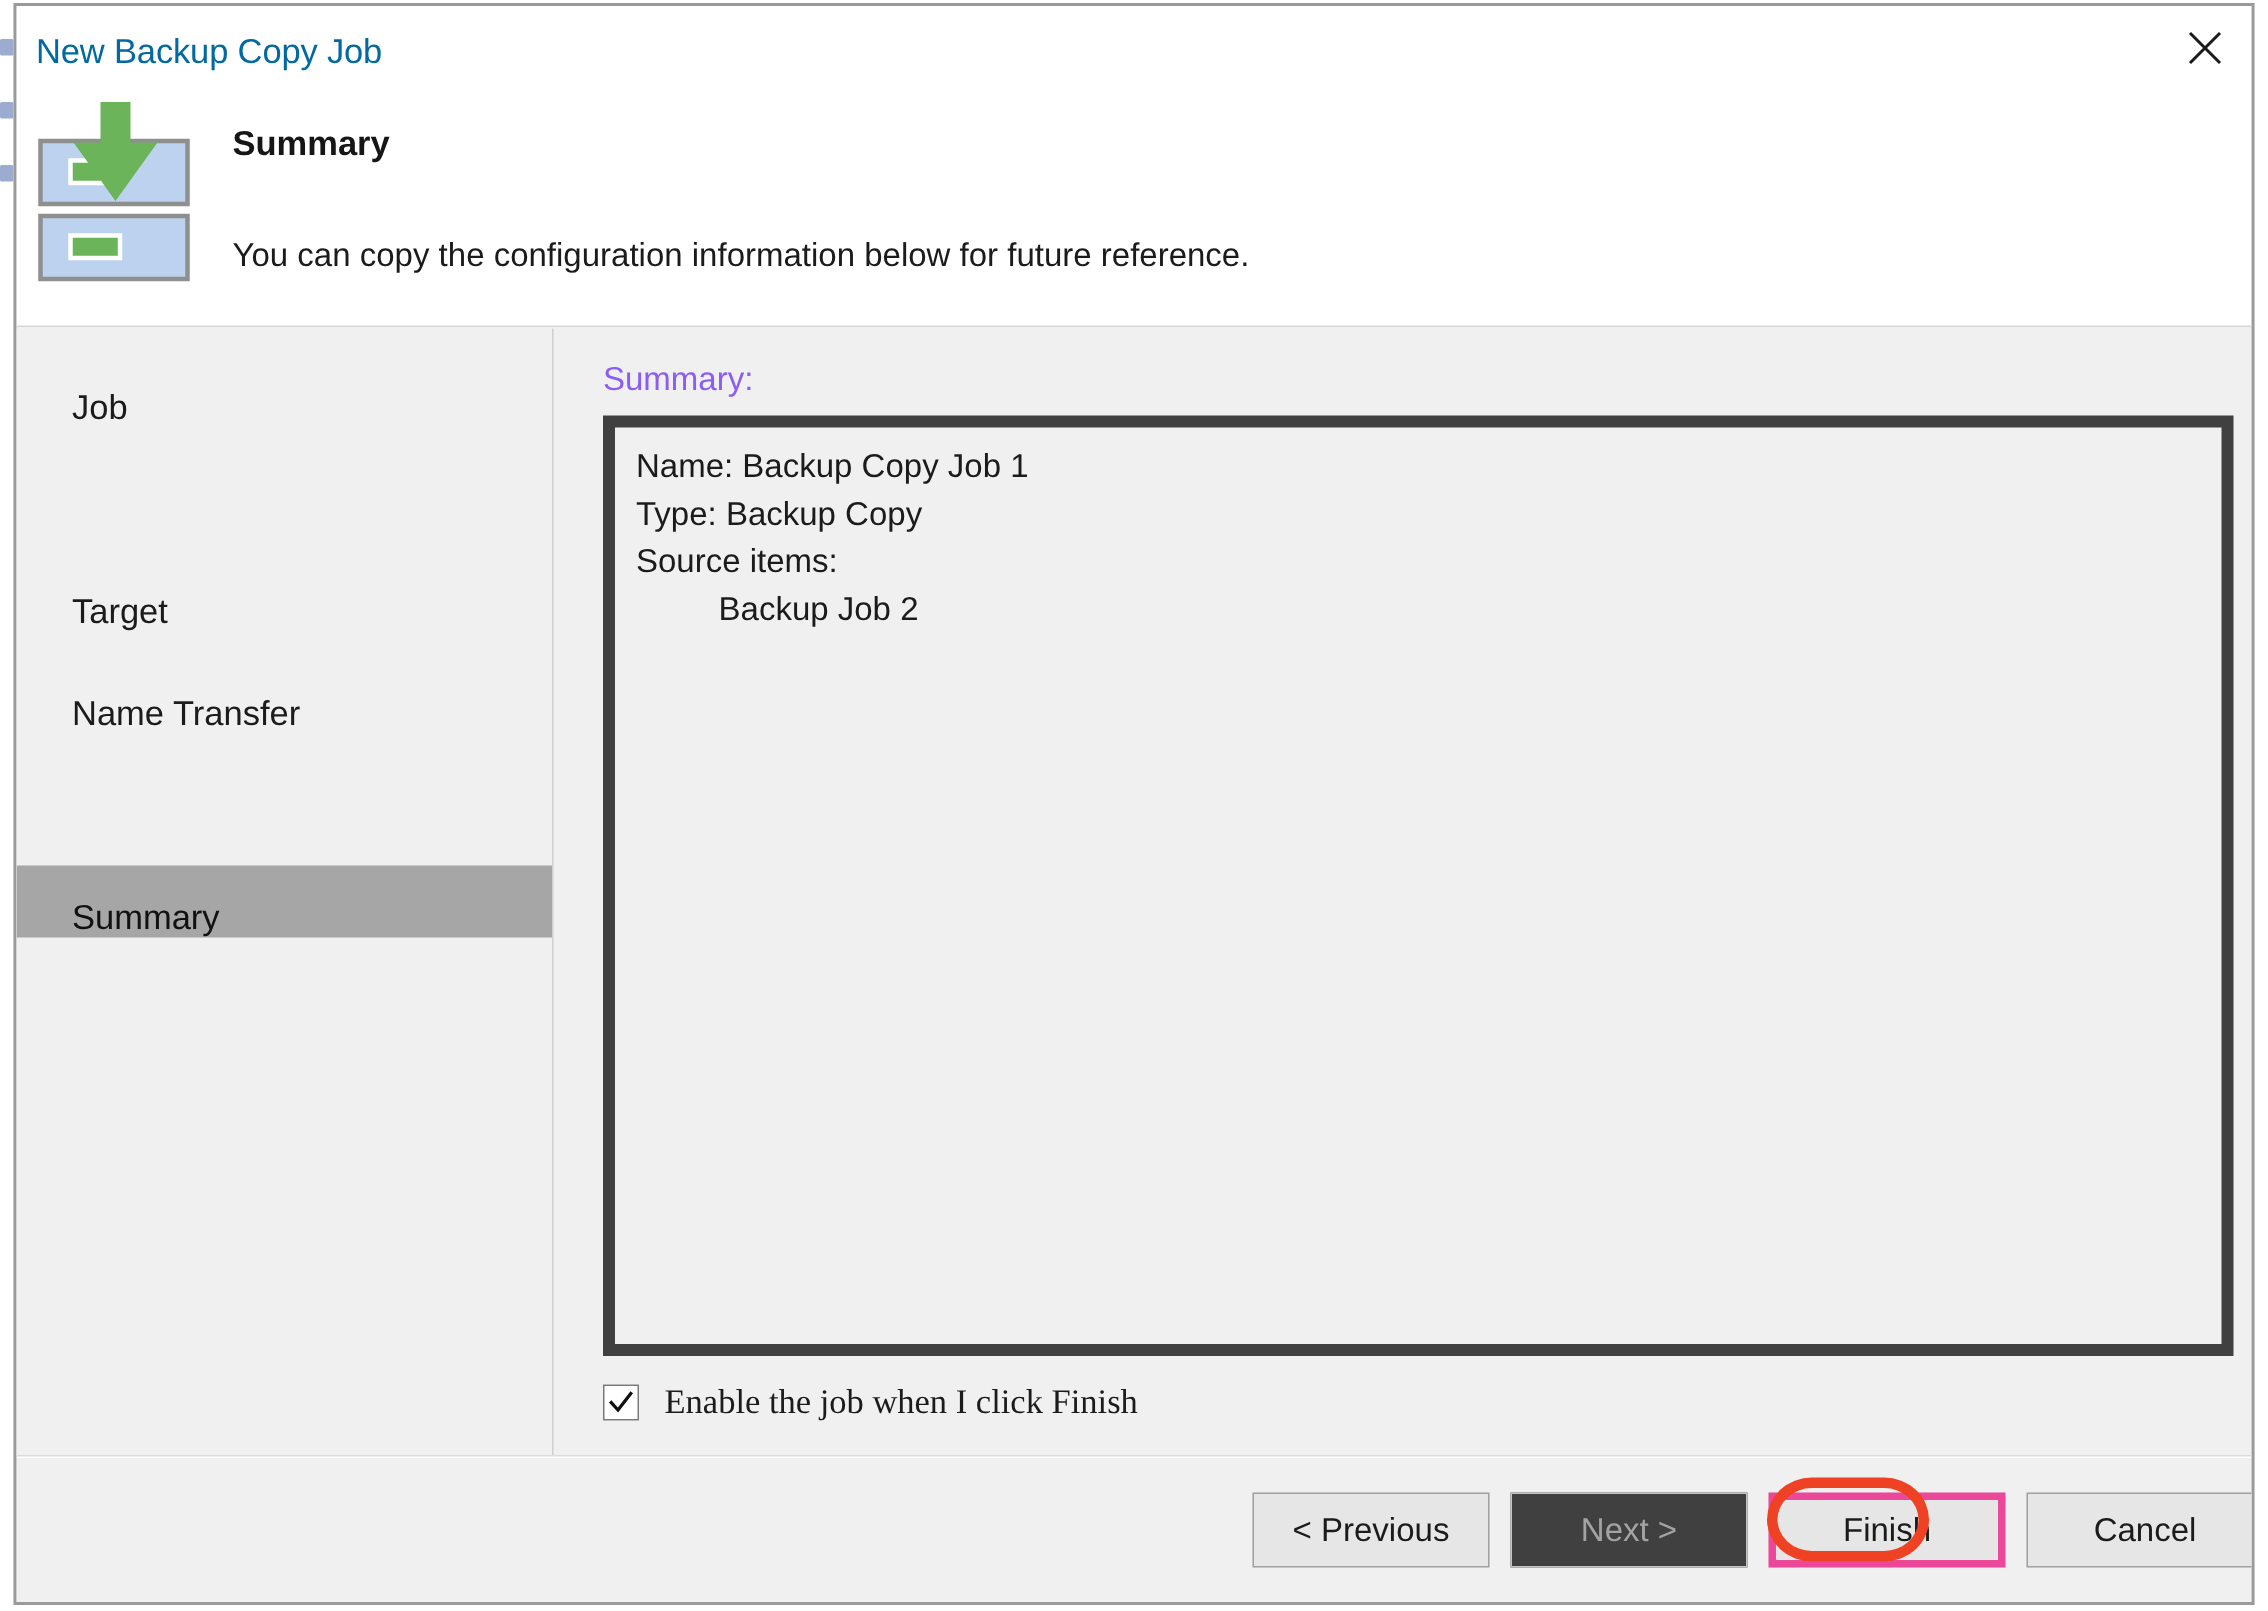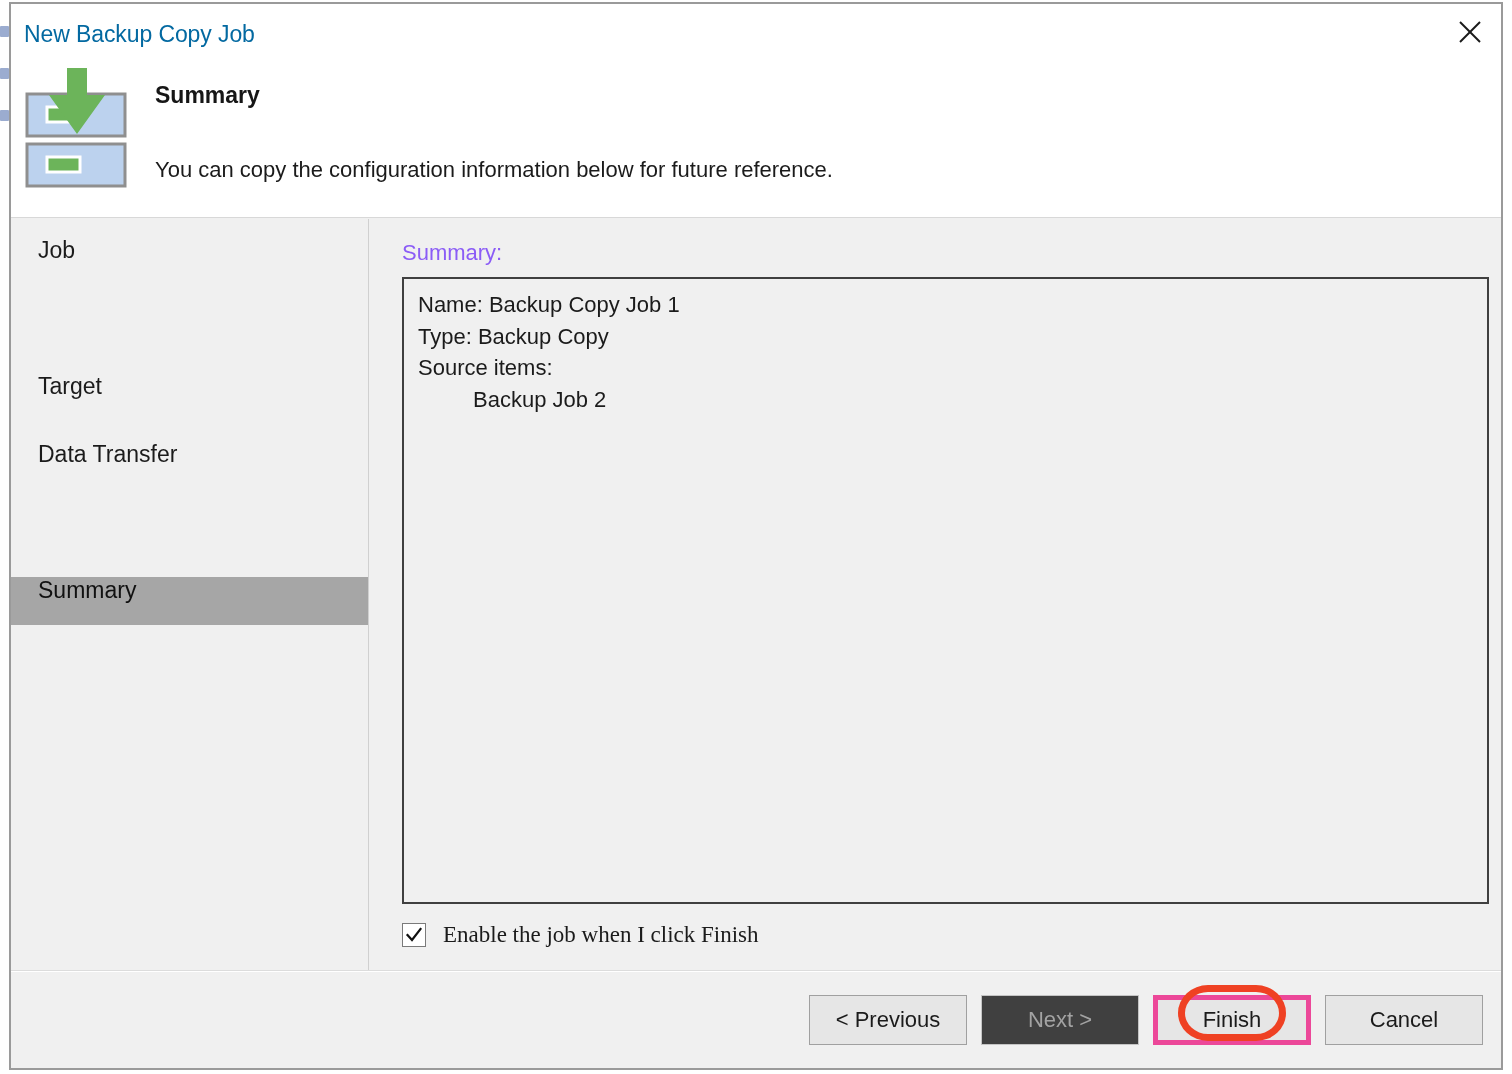--- a/index.html
+++ b/index.html
@@ -135,23 +135,23 @@
     width: 1px;
     height: 100%;
     background: #d0d0d0;
   }
   .nav-item {
     position: absolute;
     left: 0;
     width: 357px;
     height: 48px;
     display: flex;
-    align-items: flex-start;
-    box-sizing: border-box;
-    padding-left: 27px;
+    align-items: flex-end;
+    box-sizing: border-box;
+    padding-left: 37px;
     font-size: 23px;
     color: #1b1b1b;
     cursor: default;
     white-space: nowrap;
   }
   .nav-item.selected {
     background: #a6a6a6;
     color: #111111;
   }
 
@@ -170,21 +170,21 @@
     font-size: 22px;
     color: #8b5cf6;
   }
   #summary-box {
     position: absolute;
     left: 33px;
     top: 58px;
     width: 1087px;
     height: 627px;
     background: #f0f0f0;
-    border: 2px solid #404040;
+    border: 8px solid #404040;
     box-sizing: border-box;
     overflow: hidden;
     cursor: text;
   }
   #summary-text {
     position: absolute;
     left: 14px;
     top: 10px;
     right: 6px;
     font-size: 22px;
@@ -246,20 +246,21 @@
     background: #e6e6e6;
     border: 1px solid #a0a0a0;
     box-sizing: border-box;
     display: flex;
     align-items: center;
     justify-content: center;
     font-size: 22px;
     color: #1b1b1b;
     cursor: pointer;
     white-space: nowrap;
+    margin-left: 26px;
   }
   .btn.disabled {
     background: #404040;
     border-color: #c4c4c4;
     color: #a3a3a3;
     cursor: default;
   }
   .btn.default {
     background: #e6e6e6;
     border: 5px solid #ec4899;
@@ -323,21 +324,21 @@
   <div id="body">
 
     <nav id="sidebar">
       <div class="nav-item" style="top:18px">
           <span>Job</span>
         </div>
       <div class="nav-item" style="top:154px">
           <span>Target</span>
         </div>
       <div class="nav-item" style="top:222px">
-          <span>Data Transfer</span>
+          <span>Name Transfer</span>
         </div>
       <div class="nav-item selected" style="top:358px">
           <span>Summary</span>
         </div>
     </nav>
     <div id="sidebar-divider"></div>
 
     <section id="content">
       <div id="summary-label">Summary:</div>
 

